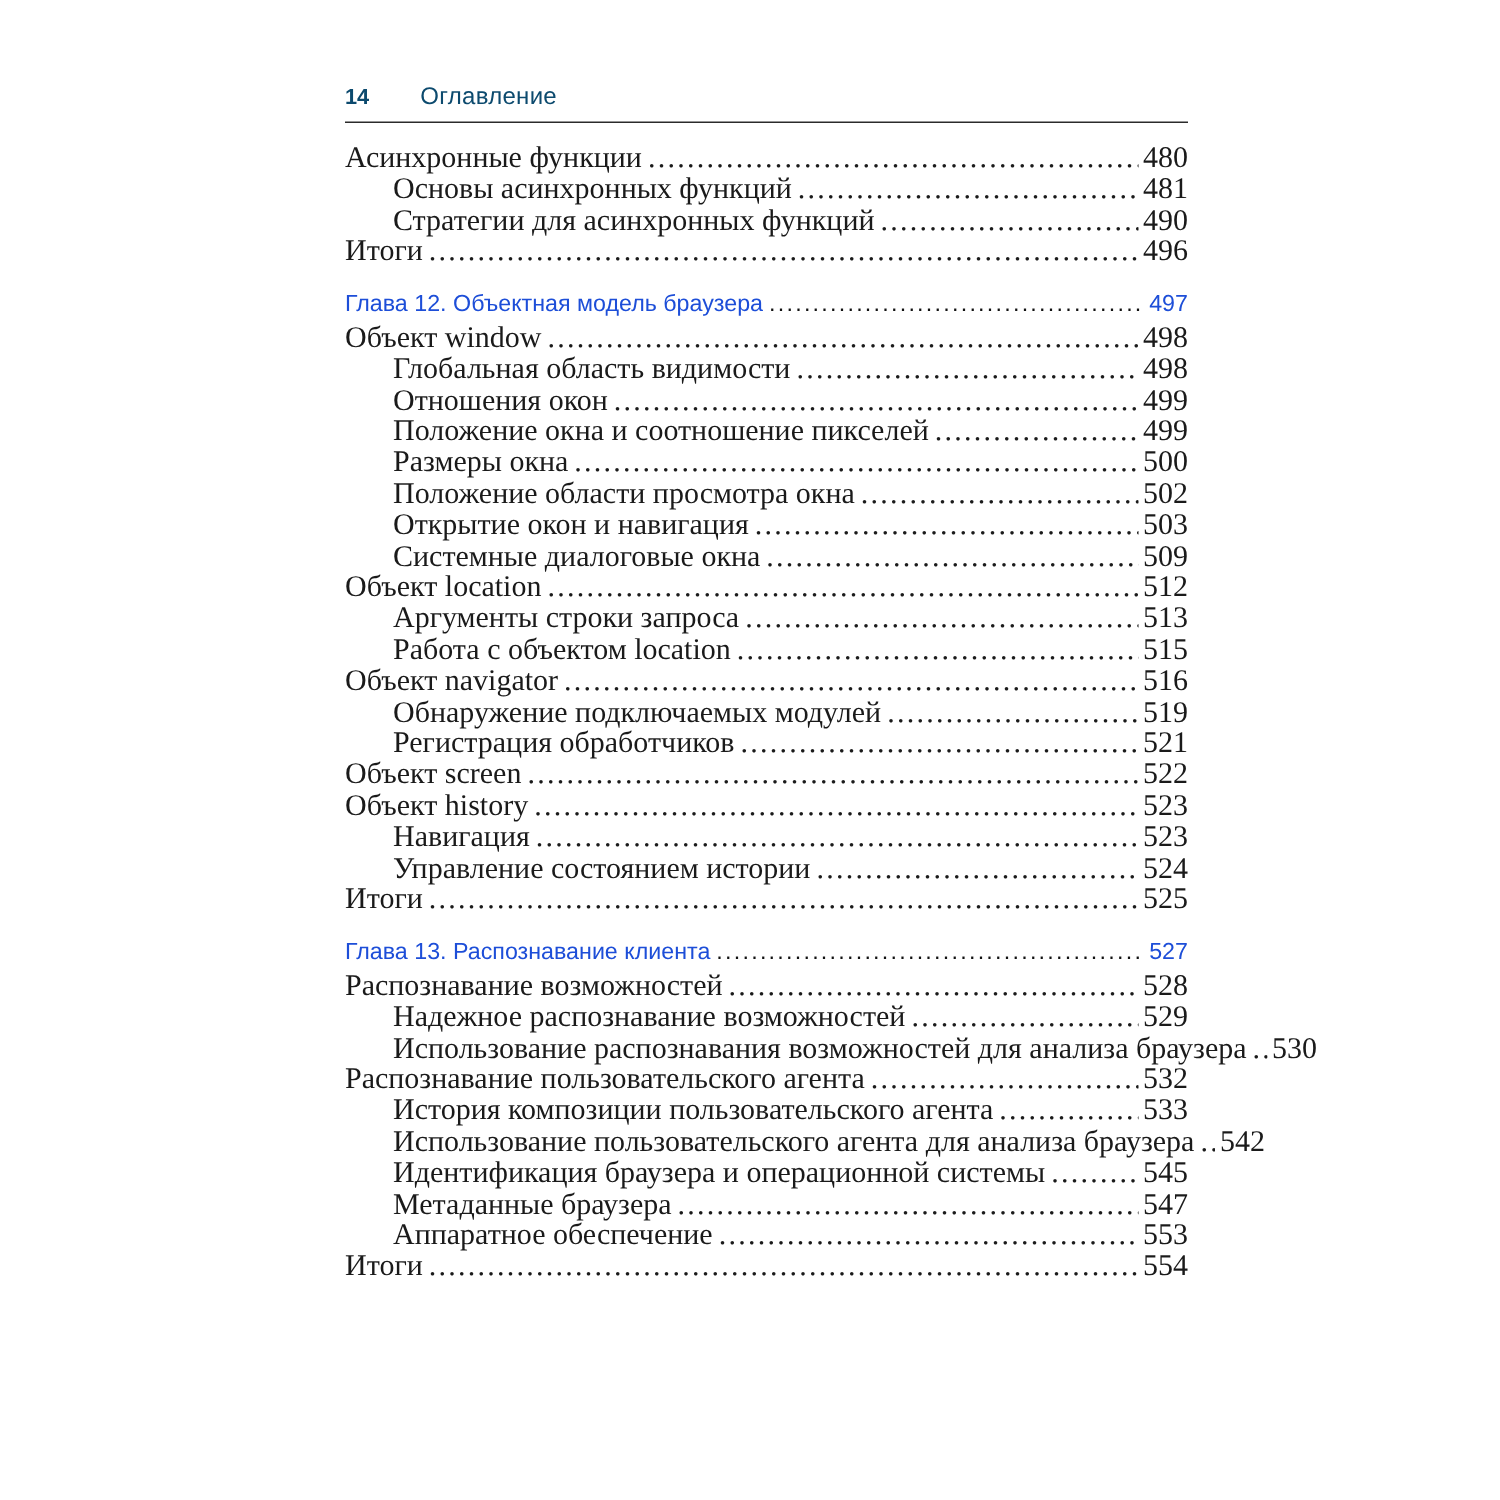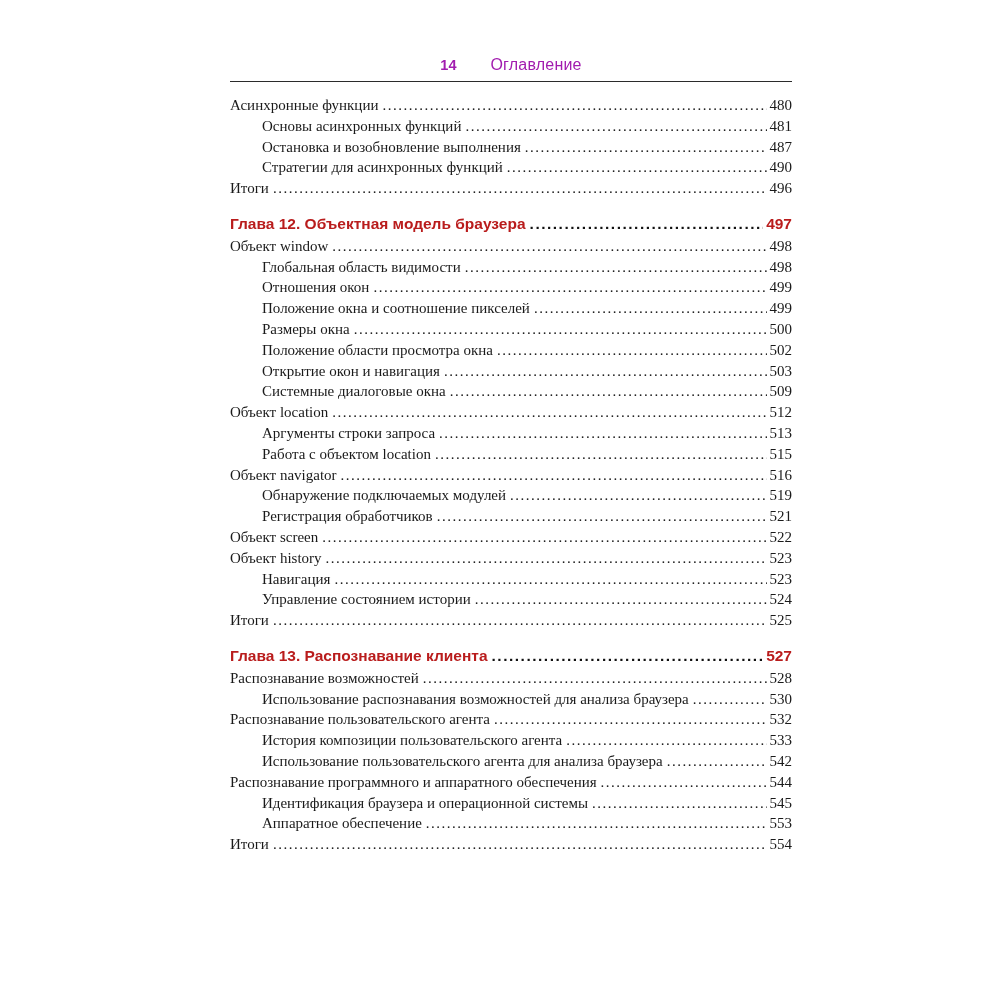--- a/index.html
+++ b/index.html
@@ -19,22 +19,21 @@
   .content {
     position: absolute;
     left: 230px;
     top: 56px;
     width: 562px;
   }
   .page-header {
     display: flex;
     align-items: baseline;
     font-family: "Liberation Sans", sans-serif;
-    color: #a21caf;
-    justify-content: center;
+    color: #0c4a6e;
   }
   .page-header .page-num {
     font-weight: 700;
     font-size: 14.5px;
   }
   .page-header .running-head {
     font-size: 16px;
     margin-left: 34px;
     letter-spacing: 0.2px;
   }
@@ -43,33 +42,33 @@
     border-top: 1.6px solid #2b2b2b;
     margin: 7px 0 0 0;
   }
   .toc {
     margin-top: 13px;
   }
   .toc-row {
     display: flex;
     align-items: baseline;
     line-height: 20.8px;
-    font-size: 15px;
+    font-size: 20px;
     white-space: nowrap;
   }
   .toc-row.level-2 {
     padding-left: 32px;
   }
   .toc-row.chapter {
     margin-top: 15px;
     margin-bottom: 1px;
     font-family: "Liberation Sans", sans-serif;
-    font-weight: 700;
+    font-weight: 400;
     font-size: 15.5px;
-    color: #b91c1c;
+    color: #1d4ed8;
   }
   .title {
     flex: 0 0 auto;
   }
   .leader {
     flex: 1 1 auto;
     overflow: hidden;
     margin: 0 3px 0 4px;
     min-width: 10px;
   }
@@ -101,25 +100,20 @@
           <span class="title">Асинхронные функции</span>
           <span class="leader"></span>
           <span class="pageno">480</span>
         </div>
         <div class="toc-row level-2">
           <span class="title">Основы асинхронных функций</span>
           <span class="leader"></span>
           <span class="pageno">481</span>
         </div>
         <div class="toc-row level-2">
-          <span class="title">Остановка и возобновление выполнения</span>
-          <span class="leader"></span>
-          <span class="pageno">487</span>
-        </div>
-        <div class="toc-row level-2">
           <span class="title">Стратегии для асинхронных функций</span>
           <span class="leader"></span>
           <span class="pageno">490</span>
         </div>
         <div class="toc-row level-1">
           <span class="title">Итоги</span>
           <span class="leader"></span>
           <span class="pageno">496</span>
         </div>
         <div class="toc-row level-1 chapter">
@@ -226,48 +220,53 @@
           <span class="title">Глава 13. Распознавание клиента</span>
           <span class="leader"></span>
           <span class="pageno">527</span>
         </div>
         <div class="toc-row level-1">
           <span class="title">Распознавание возможностей</span>
           <span class="leader"></span>
           <span class="pageno">528</span>
         </div>
         <div class="toc-row level-2">
+          <span class="title">Надежное распознавание возможностей</span>
+          <span class="leader"></span>
+          <span class="pageno">529</span>
+        </div>
+        <div class="toc-row level-2">
           <span class="title">Использование распознавания возможностей для анализа браузера</span>
           <span class="leader"></span>
           <span class="pageno">530</span>
         </div>
         <div class="toc-row level-1">
           <span class="title">Распознавание пользовательского агента</span>
           <span class="leader"></span>
           <span class="pageno">532</span>
         </div>
         <div class="toc-row level-2">
           <span class="title">История композиции пользовательского агента</span>
           <span class="leader"></span>
           <span class="pageno">533</span>
         </div>
         <div class="toc-row level-2">
           <span class="title">Использование пользовательского агента для анализа браузера</span>
           <span class="leader"></span>
           <span class="pageno">542</span>
         </div>
-        <div class="toc-row level-1">
-          <span class="title">Распознавание программного и аппаратного обеспечения</span>
-          <span class="leader"></span>
-          <span class="pageno">544</span>
-        </div>
         <div class="toc-row level-2">
           <span class="title">Идентификация браузера и операционной системы</span>
           <span class="leader"></span>
           <span class="pageno">545</span>
+        </div>
+        <div class="toc-row level-2">
+          <span class="title">Метаданные браузера</span>
+          <span class="leader"></span>
+          <span class="pageno">547</span>
         </div>
         <div class="toc-row level-2">
           <span class="title">Аппаратное обеспечение</span>
           <span class="leader"></span>
           <span class="pageno">553</span>
         </div>
         <div class="toc-row level-1">
           <span class="title">Итоги</span>
           <span class="leader"></span>
           <span class="pageno">554</span>

